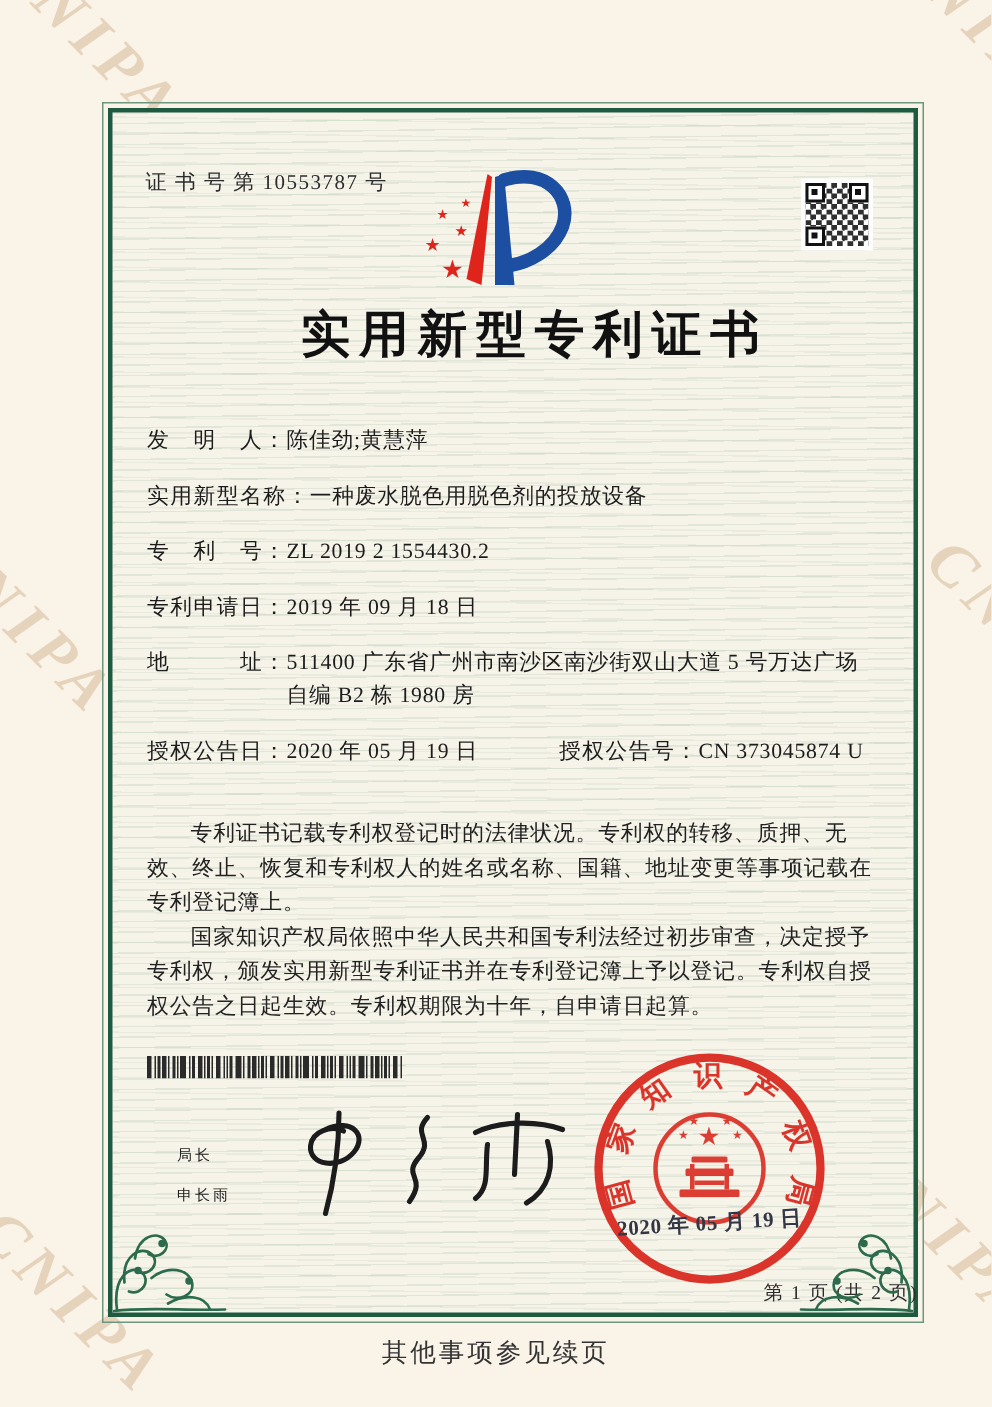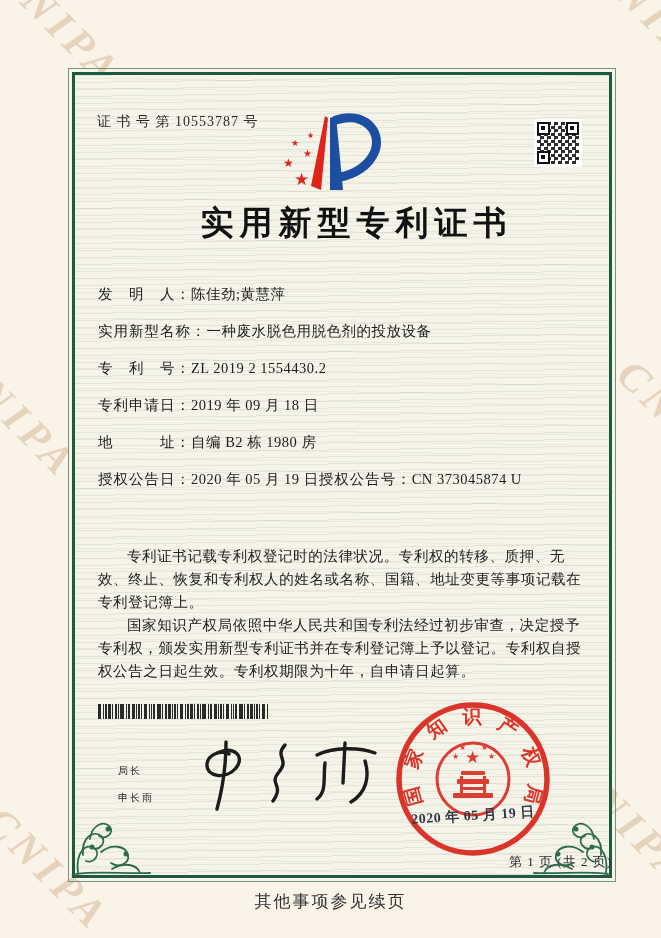--- a/index.html
+++ b/index.html
@@ -76,21 +76,21 @@
     text-align:center; font-size:33px; font-weight:bold;
     letter-spacing:6px; color:#111;padding-left:29px;
   }
 
   
   .fields { position:absolute; left:23px; right:20px; top:208px; font-size:14.5px; color:#1c1c1c; }
   .frow { display:flex; align-items:flex-start; line-height:22px; margin-bottom:15px; }
   .flabel { white-space:pre; letter-spacing:1px; flex:0 0 auto; }
   .fvalue { letter-spacing:0.5px; }
   .fvalue .line2 { display:block; }
-  .flabel.second { }
+  .flabel.second { margin-left:54px; }
 
   
   .paragraphs {
     position:absolute; left:23px; right:18px; top:470px;
     font-size:14.5px; line-height:23px; letter-spacing:0.6px; color:#222;
   }
   .paragraphs p { text-indent:2em; }
 
   .barcode { position:absolute; left:23px; top:629px; width:170px; height:15px; }
 
@@ -175,20 +175,21 @@
         <span class="flabel">专　利　号：</span>
         <span class="fvalue">ZL 2019 2 1554430.2</span>
       </div>
       <div class="frow">
         <span class="flabel">专利申请日：</span>
         <span class="fvalue">2019 年 09 月 18 日</span>
       </div>
       <div class="frow">
         <span class="flabel">地　　　址：</span>
         <span class="fvalue">
+          <span>511400 广东省广州市南沙区南沙街双山大道 5 号万达广场</span>
           <span class="line2">自编 B2 栋 1980 房</span>
         </span>
       </div>
       <div class="frow">
         <span class="flabel">授权公告日：</span>
         <span class="fvalue">2020 年 05 月 19 日</span>
         <span class="flabel second">授权公告号：</span>
         <span class="fvalue">CN 373045874 U</span>
       </div>
     </div>

